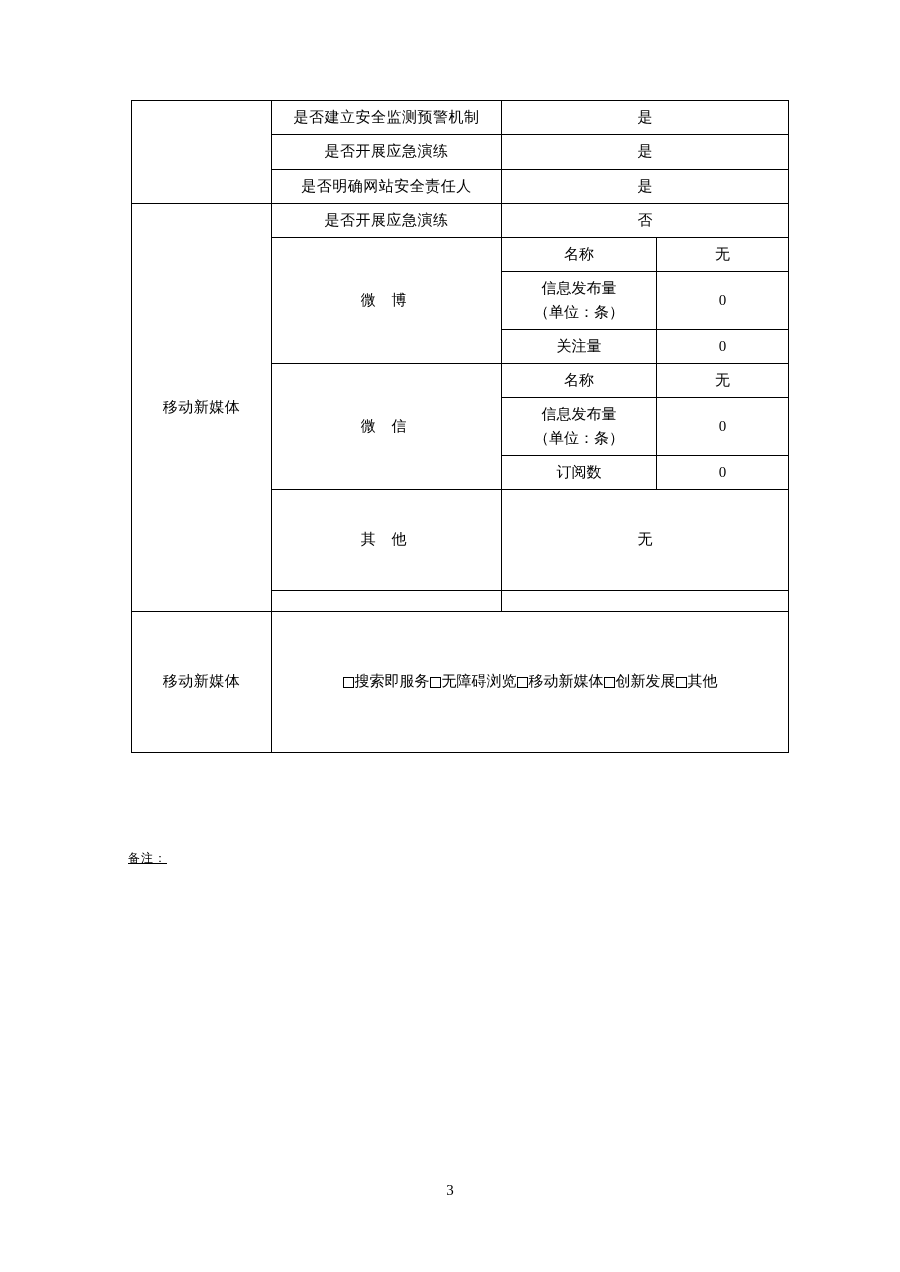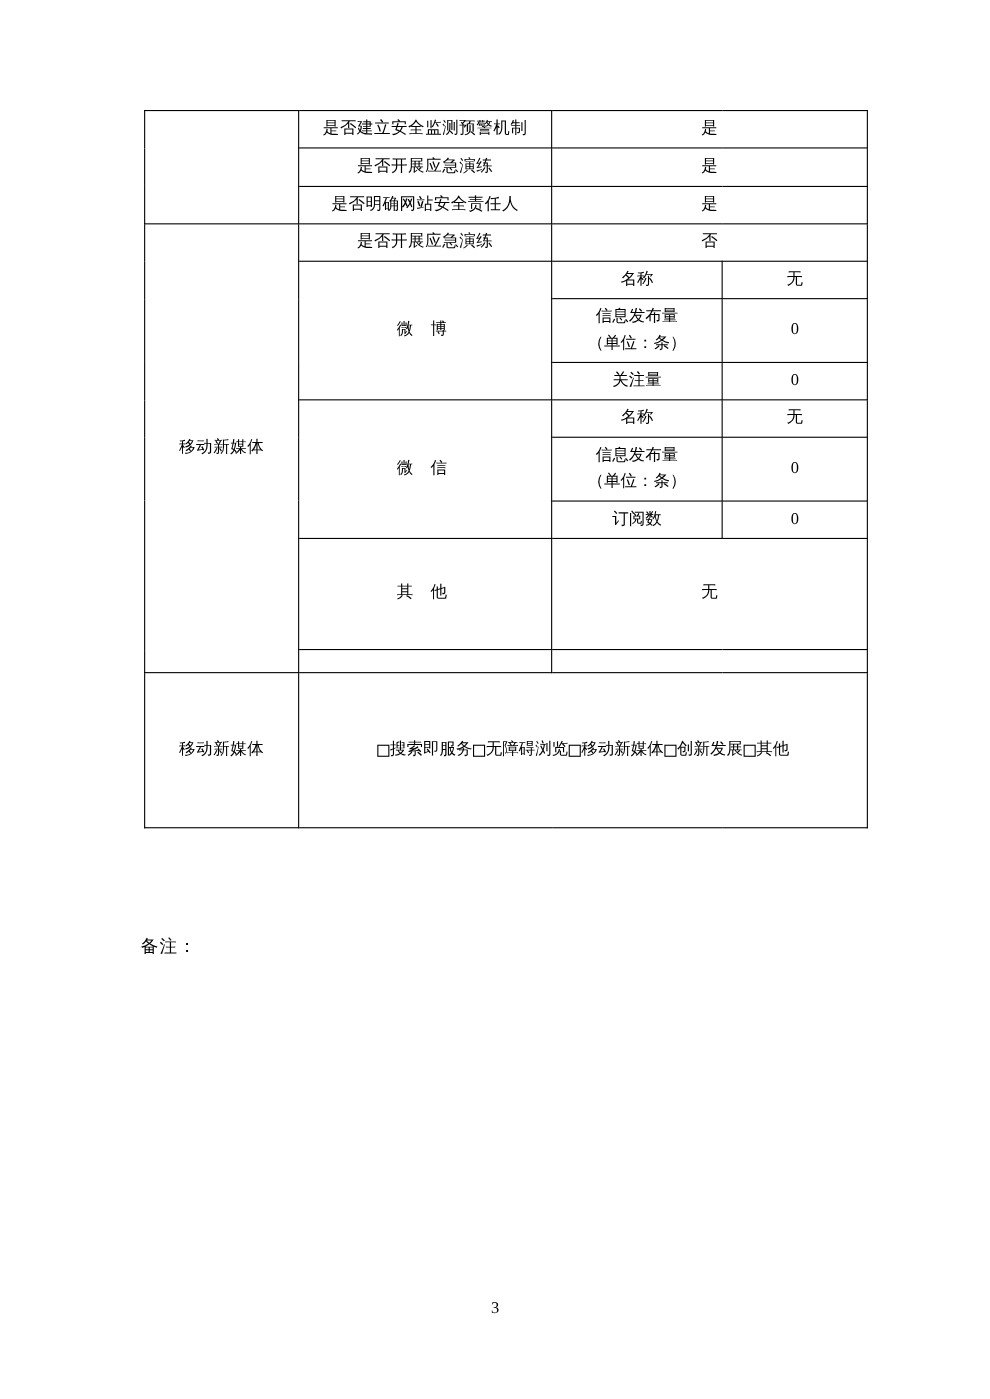--- a/index.html
+++ b/index.html
@@ -75,22 +75,23 @@
     width: 11px;
     height: 11px;
     border: 1.3px solid #000000;
     margin-right: 1px;
     box-sizing: border-box;
   }
   .remark {
     position: absolute;
     left: 128px;
     top: 850px;
-    font-size: 16px;
+    font-size: 12px;
     letter-spacing: 1px;
+    text-decoration: underline;
   }
   .page-number {
     position: absolute;
     left: 0;
     top: 1182px;
     width: 900px;
     text-align: center;
     font-size: 15px;
   }
   .two-line {

